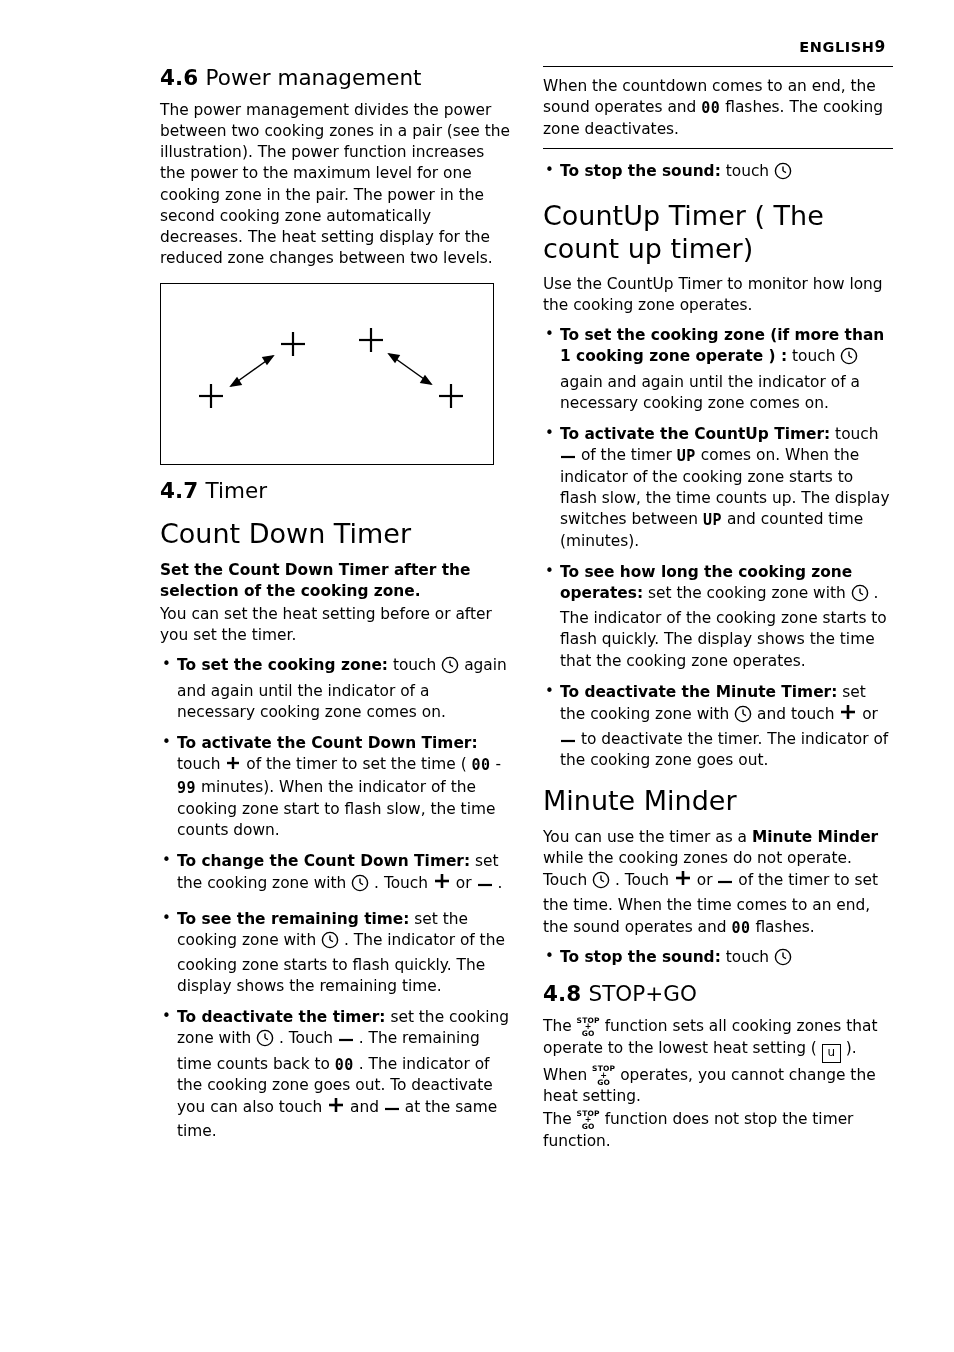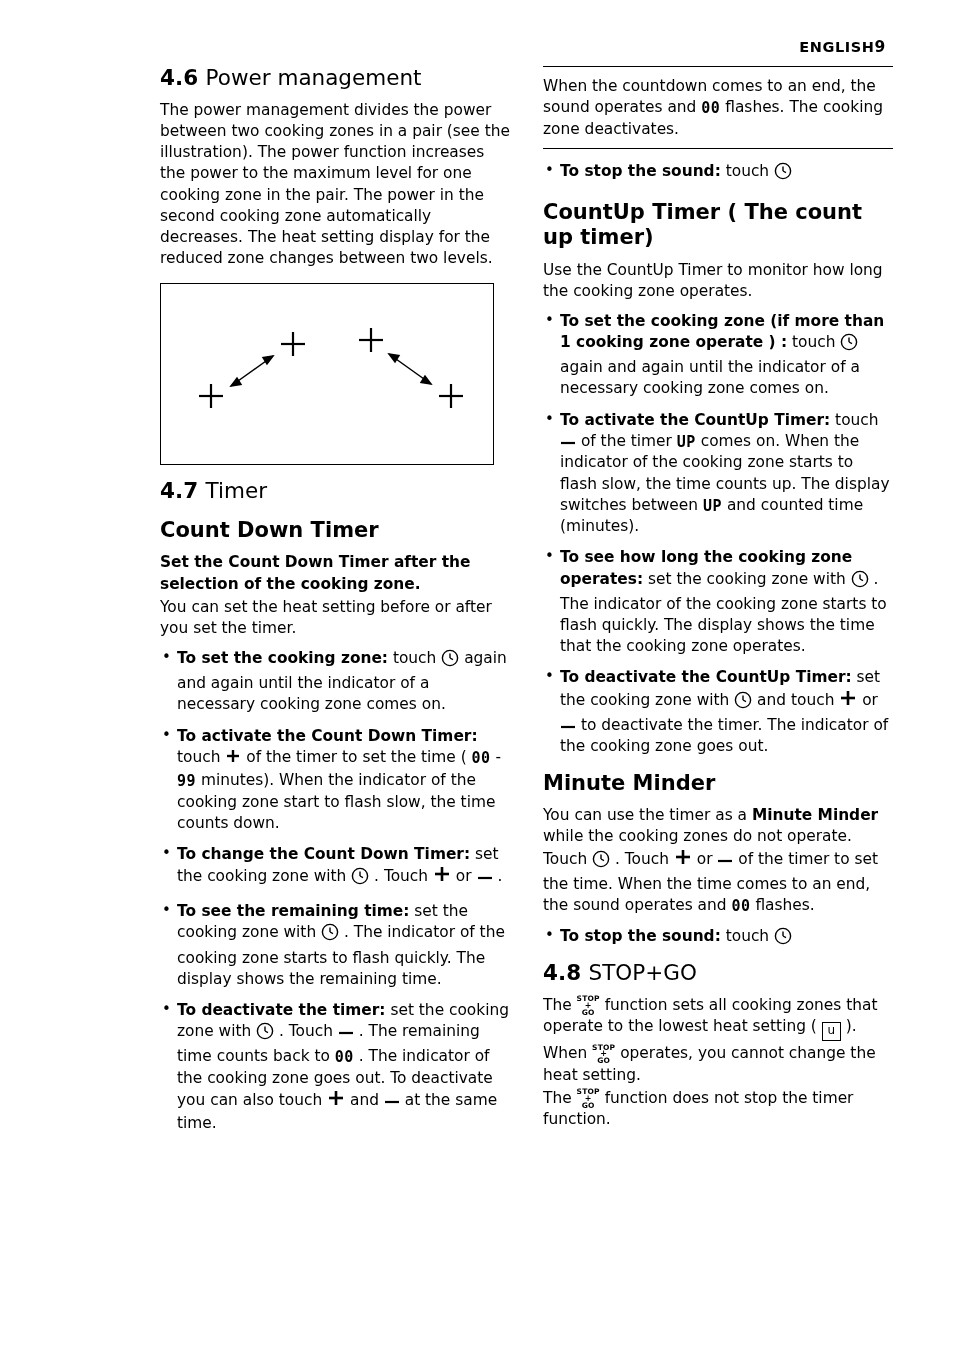--- a/index.html
+++ b/index.html
@@ -54,22 +54,22 @@
 
   h2.sec {
     font-size: 21.5px;
     font-weight: bold;
     margin: 0 0 9px 0;
     line-height: 1.16;
   }
   h2.sec .num { font-weight: bold; }
   h2.sec .ttl { font-weight: normal; }
   h3.sub {
-    font-size: 21px;
-    font-weight: bold;
+    font-size: 27px;
+    font-weight: normal;
     margin: 14px 0 9px 0;
     line-height: 1.2;
   }
   p, li, .txt {
     font-size: 15.4px;
     line-height: 1.375;
     margin: 0 0 9px 0;
     text-align: left;
   }
   .tight { margin-bottom: 2px; }
@@ -310,21 +310,21 @@
 
         <li>
           <b>To see how long the cooking zone operates:</b><span> set the cooking zone with </span><span class="glyph clock"><svg width="18" height="18" viewBox="0 0 18 18">
                 <circle cx="9" cy="9" r="7.6" fill="none" stroke="#000" stroke-width="1.4"></circle>
                 <line x1="9" y1="9" x2="9" y2="4.6" stroke="#000" stroke-width="1.4"></line>
                 <line x1="9" y1="9" x2="12" y2="10.6" stroke="#000" stroke-width="1.4"></line>
               </svg></span><span> . The indicator of the cooking zone starts to flash quickly. The display shows the time that the cooking zone operates.</span>
         </li>
 
         <li>
-          <b>To deactivate the CountUp Timer:</b><span> set the cooking zone with </span><span class="glyph clock"><svg width="18" height="18" viewBox="0 0 18 18">
+          <b>To deactivate the Minute Timer:</b><span> set the cooking zone with </span><span class="glyph clock"><svg width="18" height="18" viewBox="0 0 18 18">
                 <circle cx="9" cy="9" r="7.6" fill="none" stroke="#000" stroke-width="1.4"></circle>
                 <line x1="9" y1="9" x2="9" y2="4.6" stroke="#000" stroke-width="1.4"></line>
                 <line x1="9" y1="9" x2="12" y2="10.6" stroke="#000" stroke-width="1.4"></line>
               </svg></span><span> and touch </span><span class="glyph plus"><svg width="18" height="18" viewBox="0 0 18 18">
                 <line x1="2" y1="9" x2="16" y2="9" stroke="#000" stroke-width="2.6"></line>
                 <line x1="9" y1="2" x2="9" y2="16" stroke="#000" stroke-width="2.6"></line>
               </svg></span><span> or </span><span class="glyph minus"><svg width="16" height="6" viewBox="0 0 16 6">
                 <line x1="1" y1="3" x2="15" y2="3" stroke="#000" stroke-width="2.2"></line>
               </svg></span><span> to deactivate the timer. The indicator of the cooking zone goes out.</span>
         </li>

